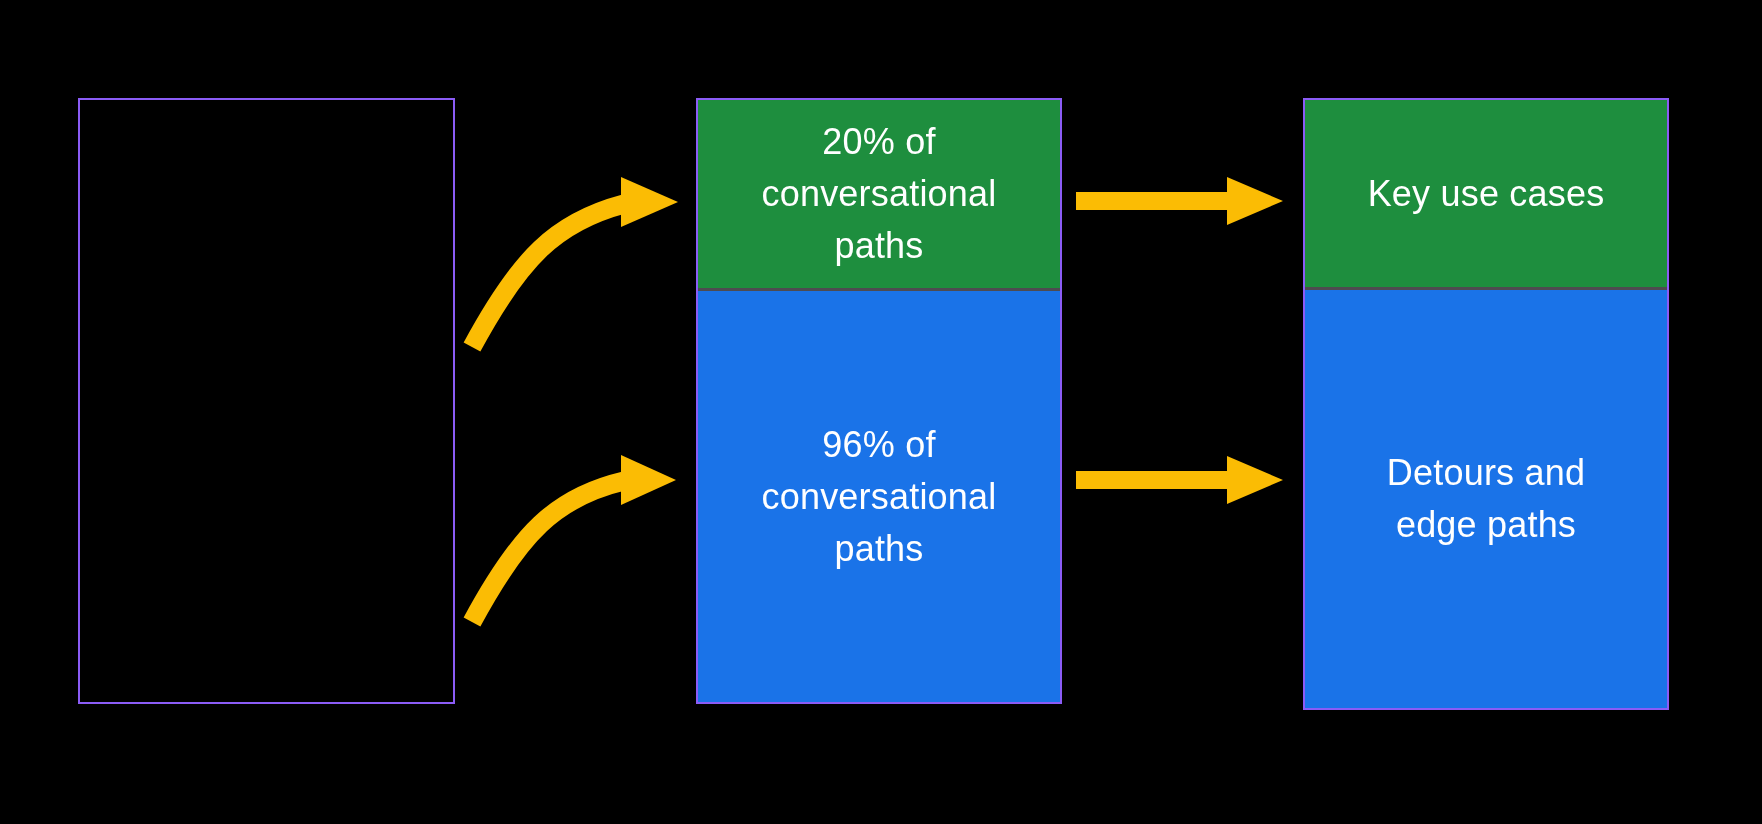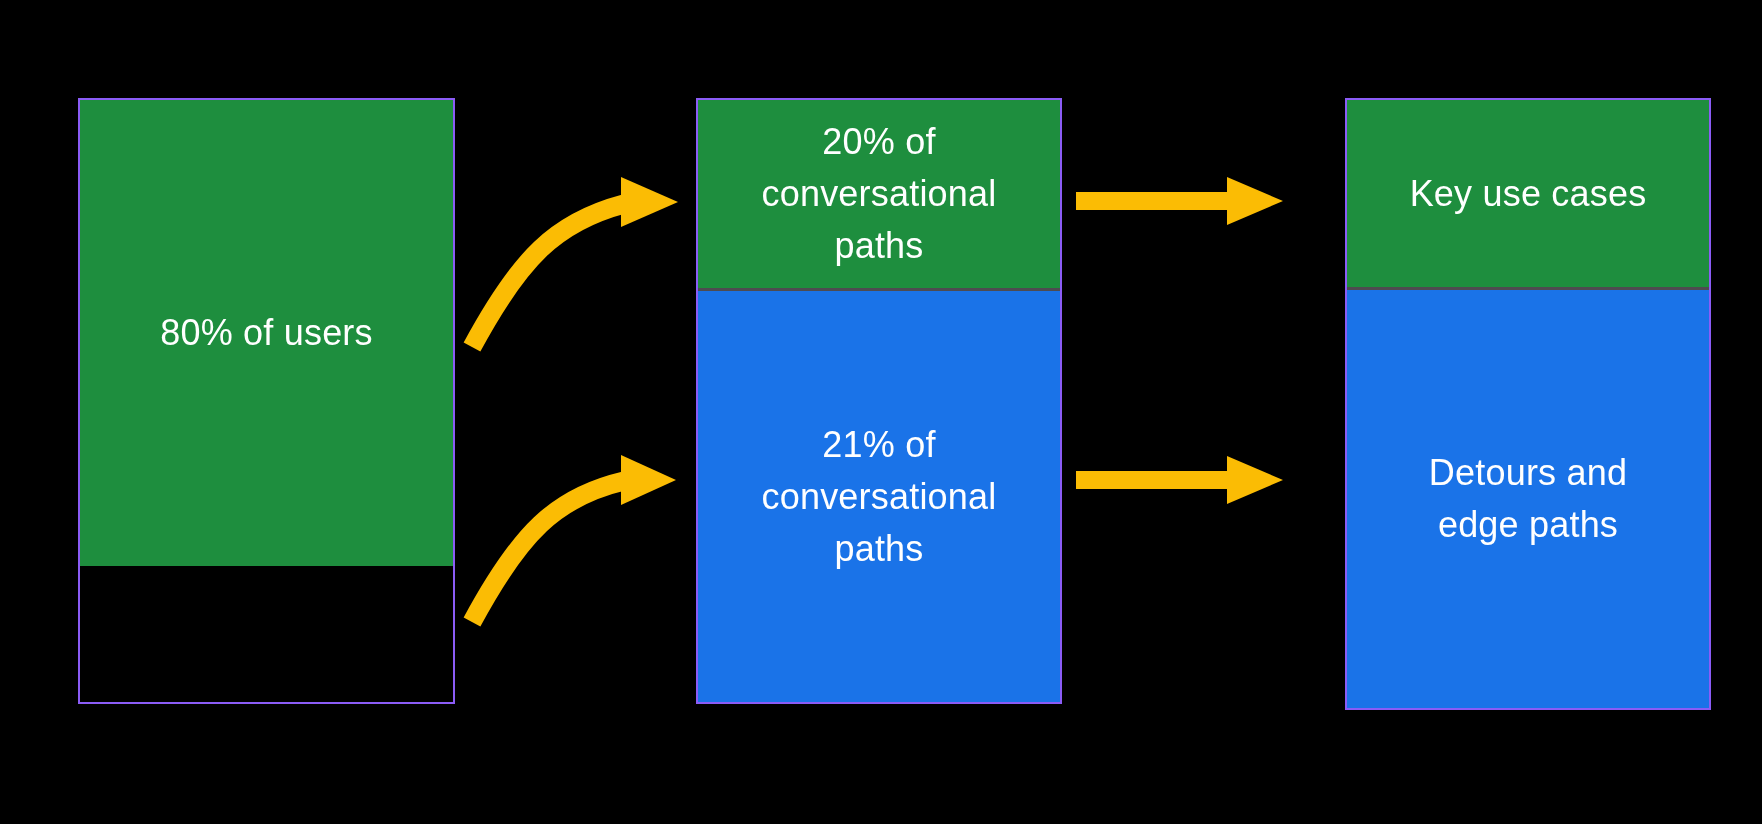--- a/index.html
+++ b/index.html
@@ -17,21 +17,21 @@
   }
   .col {
     position: absolute;
     display: flex;
     flex-direction: column;
     box-sizing: border-box;
     border: 2px solid #8b5cf6;
   }
   .col-users    { left: 78px;   top: 98px; width: 377px; height: 606px; }
   .col-paths    { left: 696px;  top: 98px; width: 366px; height: 606px; }
-  .col-outcomes { left: 1345px; top: 98px; width: 366px; height: 612px; }
+  .col-outcomes { left: 1303px; top: 98px; width: 366px; height: 612px; }
 
   .seg {
     display: flex;
     align-items: center;
     justify-content: center;
     text-align: center;
     overflow: hidden;
   }
   .seg + .seg { border-top: 3px solid #4E4B50; }
   .seg.grow { flex: 1 1 auto; }
@@ -57,33 +57,30 @@
     height: 824px;
     pointer-events: none;
   }
 </style>
 </head>
 <body>
 
 <div class="stage">
 
   <div class="col col-users">
-    <div class="seg seg-a" style="background: rgb(30, 142, 62);">
-      <span class="seg-label">80% of users</span>
-    </div>
   </div>
 
   <div class="col col-paths">
     <div class="seg seg-a" style="background: rgb(30, 142, 62);">
       <span class="seg-label">20% of
 conversational
 paths</span>
     </div>
     <div class="seg grow" style="background: rgb(26, 115, 232);">
-      <span class="seg-label">21% of
+      <span class="seg-label">96% of
 conversational
 paths</span>
     </div>
   </div>
 
   <div class="col col-outcomes">
     <div class="seg seg-a" style="background: rgb(30, 142, 62);">
       <span class="seg-label">Key use cases</span>
     </div>
     <div class="seg grow" style="background: rgb(26, 115, 232);">

